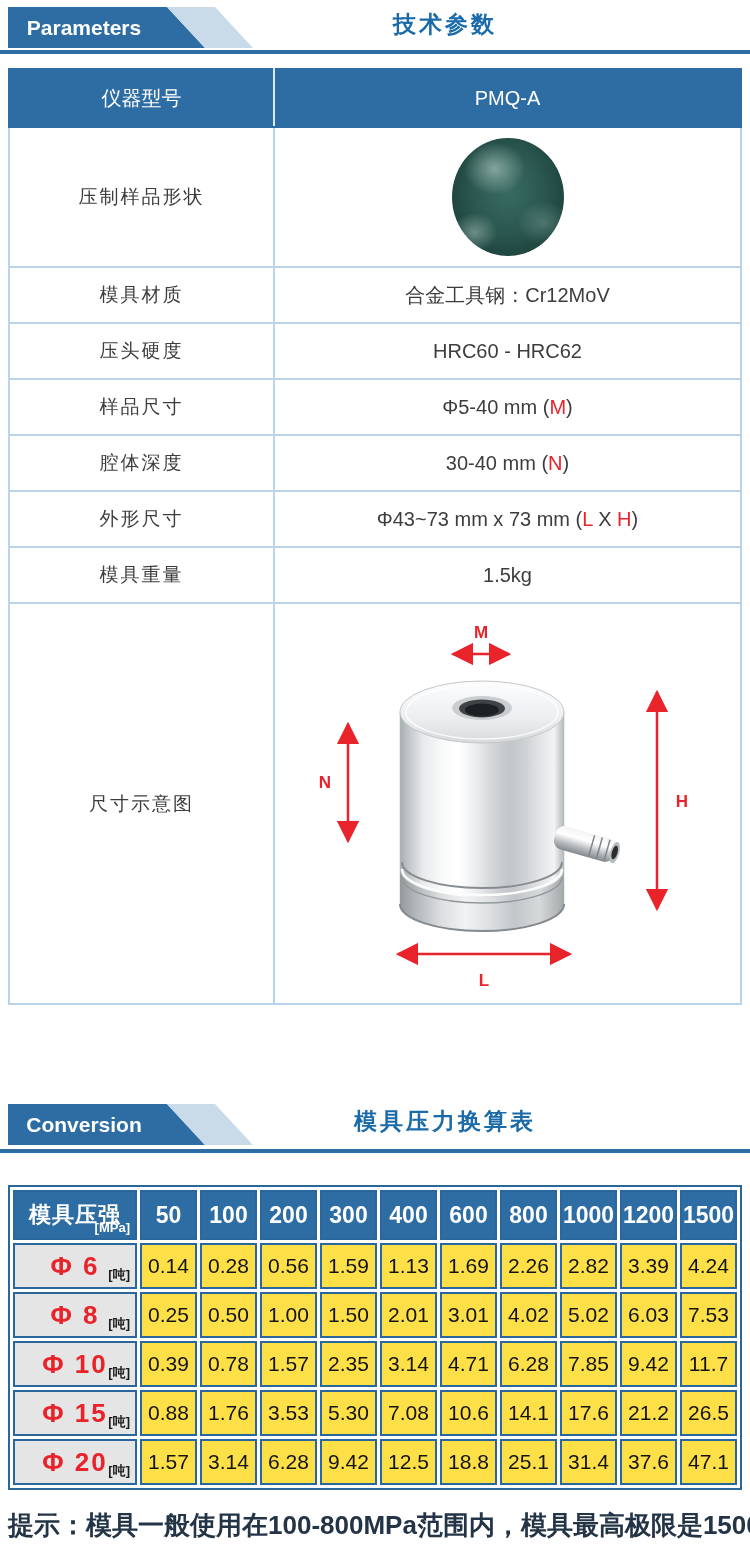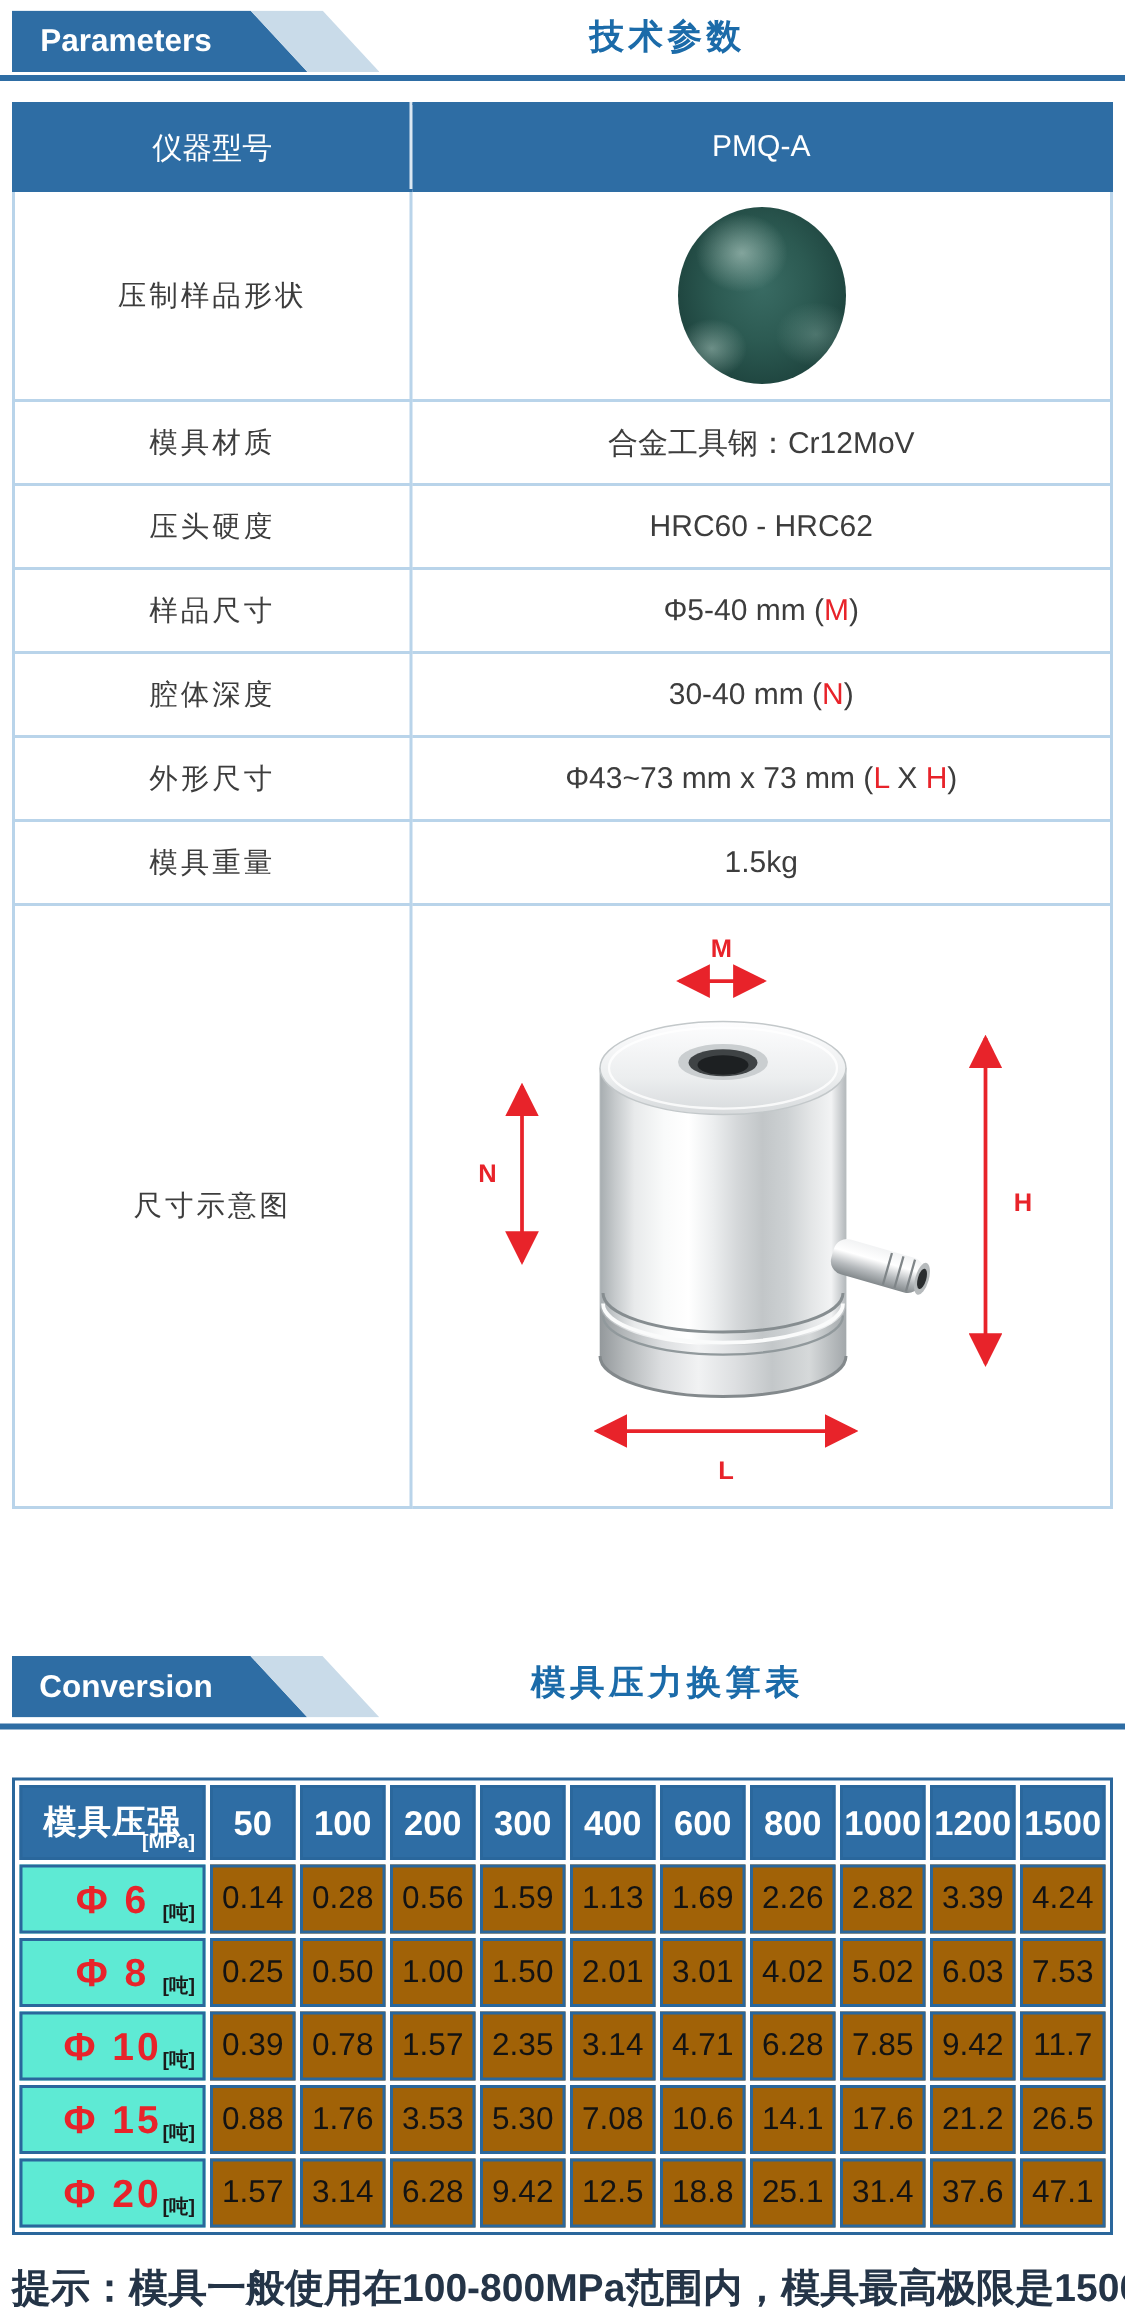--- a/index.html
+++ b/index.html
@@ -44,22 +44,22 @@
   }
 
   
   table.conv { position:absolute; left:8px; top:1185px; width:734px;
                border-collapse:separate; border-spacing:3px; background:#ffffff;
                border:2px solid #2a679c; table-layout:fixed; }
   table.conv th, table.conv td { border:2px solid #2a679c; text-align:center;
                vertical-align:middle; padding:0; }
   table.conv th { background:#2e6da4; color:#ffffff; font-size:23px; font-weight:bold; height:46px; }
   table.conv th.corner { width:120px; position:relative; font-size:22px; letter-spacing:1px;text-align:center; }
-  table.conv td { background:#a16207; color:#131313; font-size:21px; height:42px; }
-  table.conv td.dia { background:#5eead4; position:relative; color:#e8232a;
+  table.conv td { background:#fde047; color:#131313; font-size:21px; height:42px; }
+  table.conv td.dia { background:#e5e5e5; position:relative; color:#e8232a;
                       font-size:26px; font-weight:bold; letter-spacing:2px; }
   .unit-sub { position:absolute; right:5px; bottom:3px; font-size:13px; letter-spacing:0;
               font-weight:bold;padding-left:36px; }
   th.corner .unit-sub { color:#ffffff; }
   td.dia .unit-sub { color:#1a1a1a; }
   td.cell-yellow { background:#ffe400; }
   td.cell-red { background:#ee1c25; color:#ffffff; }
 
   .tip { position:absolute; left:8px; top:1508px; width:740px; font-size:26px;
          font-weight:bold; color:#243447; white-space:nowrap; }

